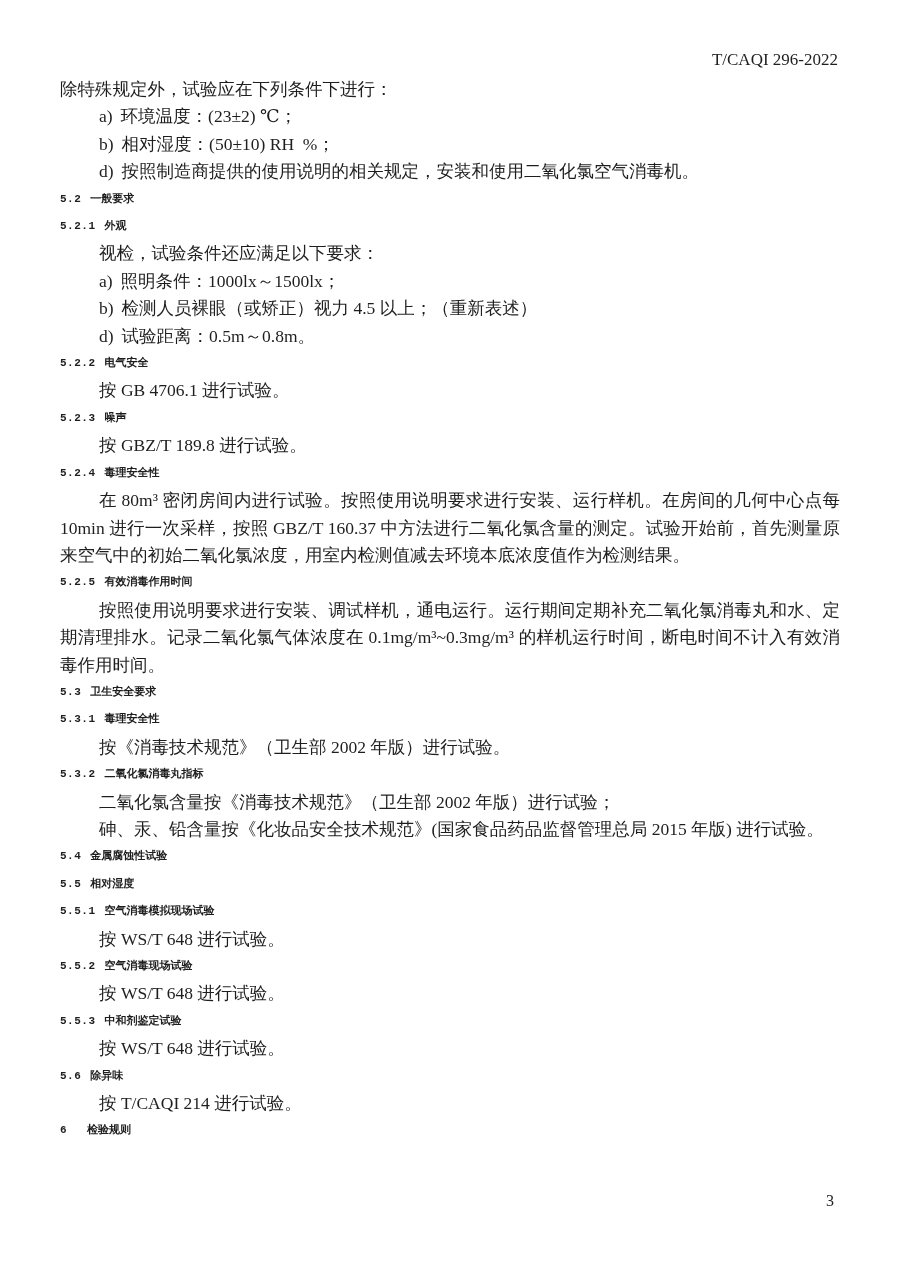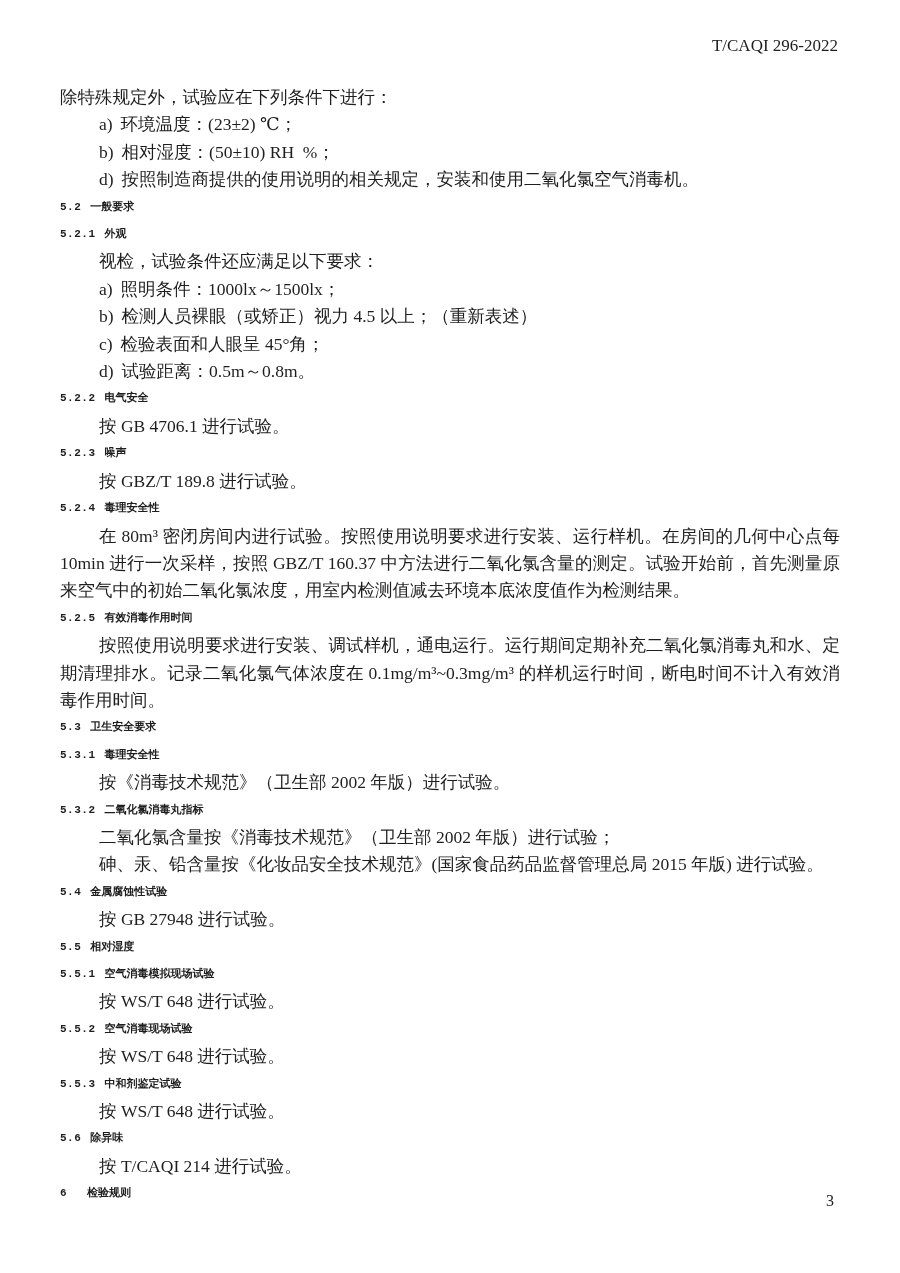--- a/index.html
+++ b/index.html
@@ -10,29 +10,29 @@
   }
   .page {
     position: relative;
     width: 900px; height: 1273px;
     background: #ffffff;
     color: #1e1e1e;
     overflow: hidden;
   }
   .doc-header {
     position: absolute;
-    top: 36px; left: 60px; right: 62px;
+    top: 50px; left: 60px; right: 62px;
     text-align: right;
     font-size: 17px;
     line-height: 20px;
     font-family: "Liberation Serif", "DejaVu Serif", serif;
   }
   .doc-body {
     position: absolute;
-    top: 84px; left: 60px; right: 60px;
+    top: 76px; left: 60px; right: 60px;
     font-size: 17.5px;
     line-height: 27.4px;
     text-align: left;
   }
   .doc-body p { margin: 0; }
   .para {
     text-indent: 39px;
     text-align: justify;
   }
   .para-flush {
@@ -72,38 +72,36 @@
   <main class="doc-body" id="doc-body">
       <p class="para-flush">除特殊规定外，试验应在下列条件下进行：</p>
       <div class="list-item"><span class="list-marker">a)</span><span class="list-text">环境温度：(23±2) ℃；</span></div>
       <div class="list-item"><span class="list-marker">b)</span><span class="list-text">相对湿度：(50±10) RH  %；</span></div>
       <div class="list-item"><span class="list-marker">d)</span><span class="list-text">按照制造商提供的使用说明的相关规定，安装和使用二氧化氯空气消毒机。</span></div>
       <div class="heading"><span class="clause-num">5.2</span><span class="clause-title">一般要求</span></div>
       <div class="heading"><span class="clause-num">5.2.1</span><span class="clause-title">外观</span></div>
       <p class="para">视检，试验条件还应满足以下要求：</p>
       <div class="list-item"><span class="list-marker">a)</span><span class="list-text">照明条件：1000lx～1500lx；</span></div>
       <div class="list-item"><span class="list-marker">b)</span><span class="list-text">检测人员裸眼（或矫正）视力 4.5 以上；（重新表述）</span></div>
-      <div class="list-item"><span class="list-marker">c)</span><span class="list-text">检验表面和人眼呈 45°角；</span></div>
       <div class="list-item"><span class="list-marker">d)</span><span class="list-text">试验距离：0.5m～0.8m。</span></div>
       <div class="heading"><span class="clause-num">5.2.2</span><span class="clause-title">电气安全</span></div>
       <p class="para">按 GB 4706.1 进行试验。</p>
       <div class="heading"><span class="clause-num">5.2.3</span><span class="clause-title">噪声</span></div>
       <p class="para">按 GBZ/T 189.8 进行试验。</p>
       <div class="heading"><span class="clause-num">5.2.4</span><span class="clause-title">毒理安全性</span></div>
       <p class="para">在 80m³ 密闭房间内进行试验。按照使用说明要求进行安装、运行样机。在房间的几何中心点每 10min 进行一次采样，按照 GBZ/T 160.37 中方法进行二氧化氯含量的测定。试验开始前，首先测量原来空气中的初始二氧化氯浓度，用室内检测值减去环境本底浓度值作为检测结果。</p>
       <div class="heading"><span class="clause-num">5.2.5</span><span class="clause-title">有效消毒作用时间</span></div>
       <p class="para">按照使用说明要求进行安装、调试样机，通电运行。运行期间定期补充二氧化氯消毒丸和水、定期清理排水。记录二氧化氯气体浓度在 0.1mg/m³~0.3mg/m³ 的样机运行时间，断电时间不计入有效消毒作用时间。</p>
       <div class="heading"><span class="clause-num">5.3</span><span class="clause-title">卫生安全要求</span></div>
       <div class="heading"><span class="clause-num">5.3.1</span><span class="clause-title">毒理安全性</span></div>
       <p class="para">按《消毒技术规范》（卫生部 2002 年版）进行试验。</p>
       <div class="heading"><span class="clause-num">5.3.2</span><span class="clause-title">二氧化氯消毒丸指标</span></div>
       <p class="para">二氧化氯含量按《消毒技术规范》（卫生部 2002 年版）进行试验；</p>
       <p class="para">砷、汞、铅含量按《化妆品安全技术规范》(国家食品药品监督管理总局 2015 年版) 进行试验。</p>
       <div class="heading"><span class="clause-num">5.4</span><span class="clause-title">金属腐蚀性试验</span></div>
-      <p class="para">按 GB 27948 进行试验。</p>
       <div class="heading"><span class="clause-num">5.5</span><span class="clause-title">相对湿度</span></div>
       <div class="heading"><span class="clause-num">5.5.1</span><span class="clause-title">空气消毒模拟现场试验</span></div>
       <p class="para">按 WS/T 648 进行试验。</p>
       <div class="heading"><span class="clause-num">5.5.2</span><span class="clause-title">空气消毒现场试验</span></div>
       <p class="para">按 WS/T 648 进行试验。</p>
       <div class="heading"><span class="clause-num">5.5.3</span><span class="clause-title">中和剂鉴定试验</span></div>
       <p class="para">按 WS/T 648 进行试验。</p>
       <div class="heading"><span class="clause-num">5.6</span><span class="clause-title">除异味</span></div>
       <p class="para">按 T/CAQI 214 进行试验。</p>
       <div class="heading lvl1"><span class="clause-num">6</span><span class="clause-title">检验规则</span></div>

